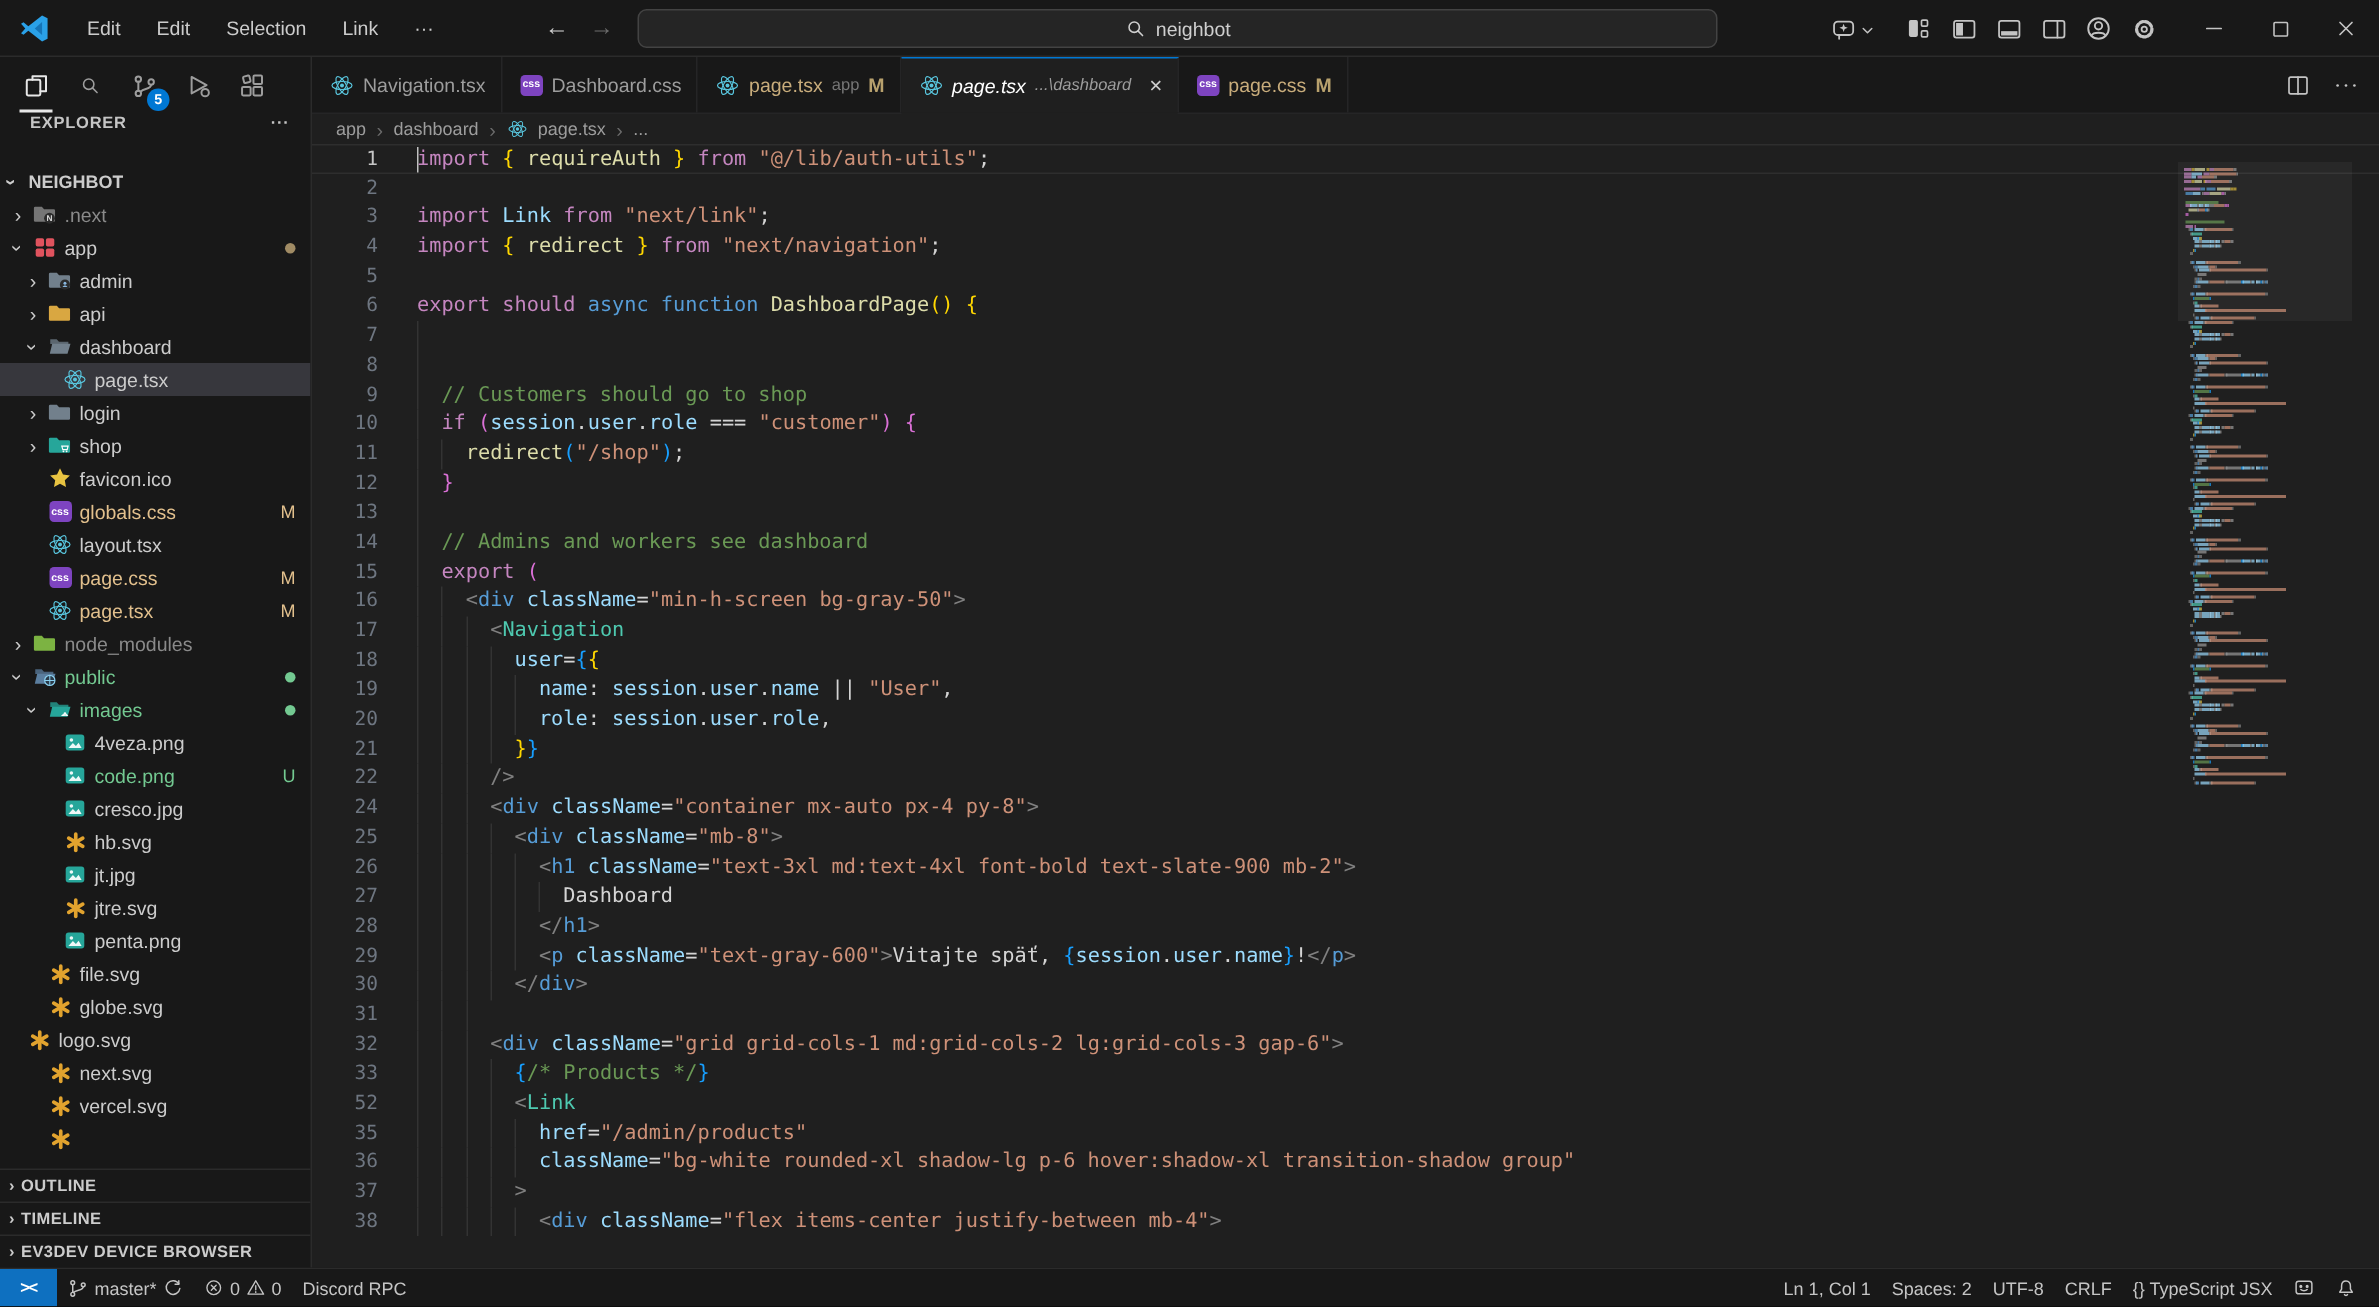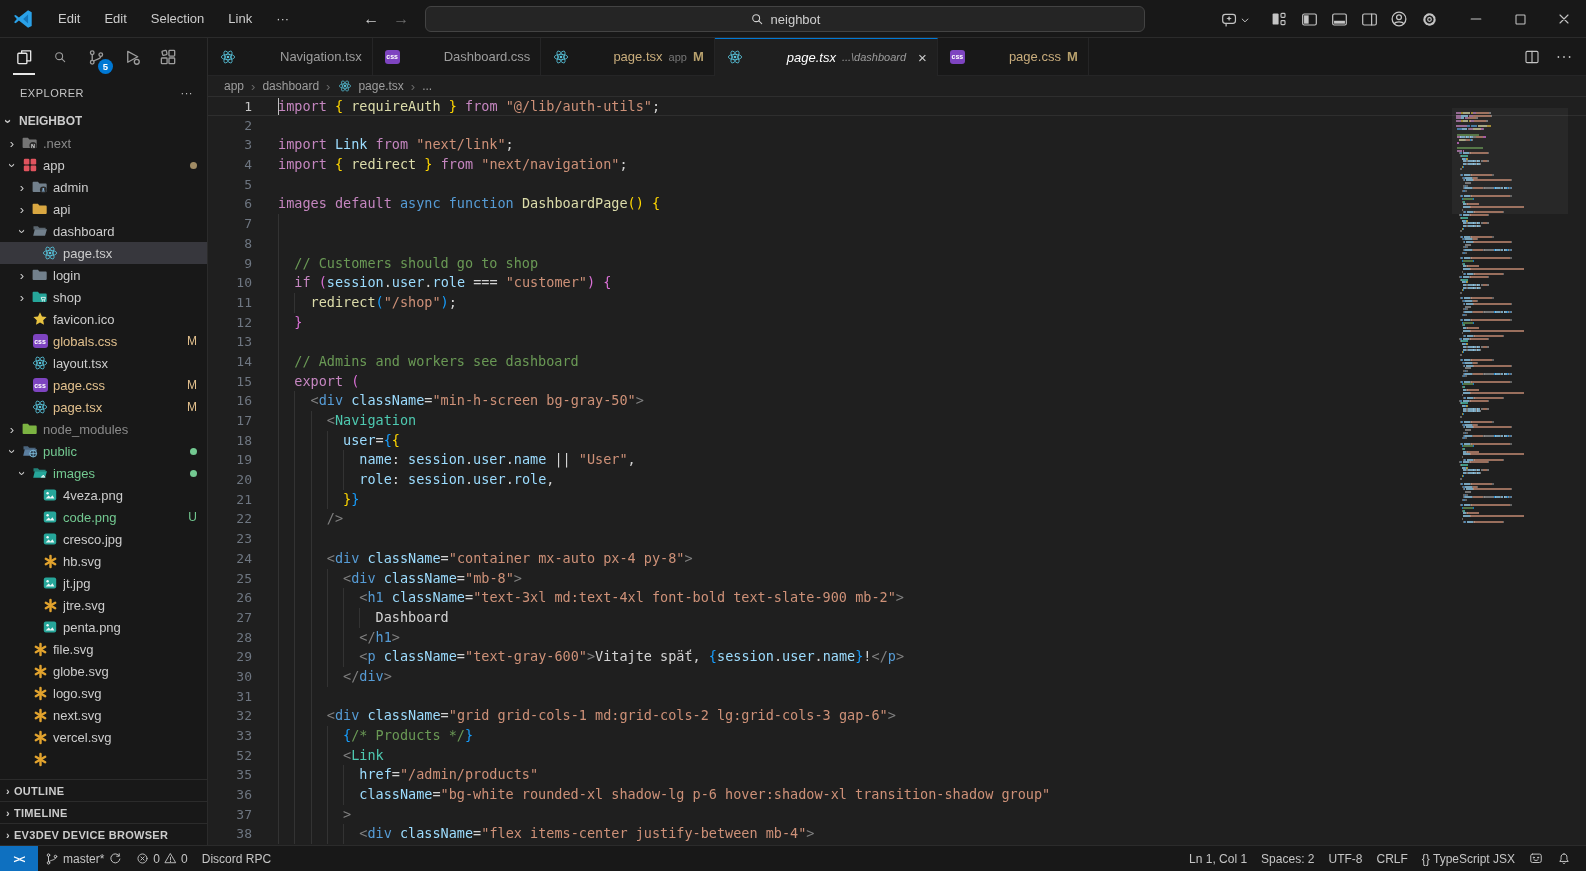--- a/index.html
+++ b/index.html
@@ -24,21 +24,21 @@
 
   
   .main { display:flex; height:807px; }
   .sidebar { width:208px; background:#181818; border-right:1px solid #2b2b2b; display:flex; flex-direction:column; flex:none; }
   .activitybar { height:38px; display:flex; align-items:center; padding-left:6px; flex:none; }
   .act-ic { width:36px; height:36px; display:flex; align-items:center; justify-content:center; color:#9d9d9d; position:relative; }
   .act-ic.active { color:#e7e7e7; }
   .act-ic.active::after { content:''; position:absolute; left:7px; right:7px; bottom:0; height:2px; background:#e7e7e7; }
   .act-badge { position:absolute; right:1px; bottom:1px; min-width:15px; height:15px; border-radius:8px; background:#0078d4;
     color:#fff; font-size:9.5px; display:flex; align-items:center; justify-content:center; font-weight:700; }
-  .explorer-head { height:34px; display:flex; align-items:center; padding:0 14px 0 20px; font-size:11px; font-weight:400;
+  .explorer-head { height:34px; display:flex; padding:0 14px 0 20px; font-size:11px; font-weight:700;
     letter-spacing:.5px; color:#c5c5c5; flex:none; }
   .explorer-head .sp { flex:1; }
   .tree { flex:1; overflow:hidden; position:relative; }
   .row { height:22px; display:flex; align-items:center; padding-right:10px; position:relative; }
   .row .chev { width:16px; flex:none; text-align:center; color:#cccccc; font-size:13px; }
   .chev.exp { transform:rotate(90deg); }
   .row .ficon { width:20px; flex:none; display:flex; align-items:center; justify-content:center; }
   .row .lbl { margin-left:3px; white-space:nowrap; overflow:hidden; }
   .row.sel { background:#37373d; }
   .row .lbl.dim { color:#8a8a8a; }
@@ -52,21 +52,21 @@
   .section { height:22px; display:flex; align-items:center; gap:4px; padding-left:6px; font-size:11px; font-weight:700;
     letter-spacing:.3px; color:#cccccc; border-top:1px solid #2b2b2b; }
   .cssbox { width:15px; height:14px; background:#7e44c0; border-radius:3px; color:#fff; font-size:7px; font-weight:700;
     display:inline-flex; align-items:center; justify-content:center; font-family:"Liberation Sans",sans-serif; }
 
   
   .editor { flex:1; min-width:0; display:flex; flex-direction:column; background:#1f1f1f; }
   .tabbar { height:38px; background:#181818; display:flex; border-bottom:1px solid #252526; flex:none; }
   .tab { display:flex; align-items:center; gap:6px; padding:0 10px 0 12px; border-right:1px solid #252526;
     color:#9d9d9d; font-size:13px; position:relative; }
-  .tab .tlabel { white-space:nowrap;margin-left:38px; }
+  .tab .tlabel { white-space:nowrap; }
   .tab .tdesc { font-size:11px; color:#767676; white-space:nowrap; }
   .tab .tm { color:#b8a16d; font-weight:600; }
   .tab.active { background:#1f1f1f; color:#ffffff; border-top:1px solid #0078d4; z-index:2; }
   .tab.active::after { content:''; position:absolute; left:0; right:0; bottom:-1px; height:1px; background:#1f1f1f; }
   .tab.active .tdesc { color:#9d9d9d; }
   .tab .it { font-style:italic; }
   .tab .gold-lbl { color:#c9ad7c; }
   .tab .tclose { margin-left:6px; font-size:15px; color:#cccccc; }
   .editor-actions { margin-left:auto; display:flex; align-items:center; gap:16px; padding-right:14px; color:#c4c4c4; }
   .breadcrumb { height:20px; display:flex; align-items:center; gap:7px; padding-left:16px; font-size:12px;
@@ -538,21 +538,21 @@
               <svg width="15" height="15" viewBox="0 0 16 16">
                 <g stroke="#e2a32e" stroke-width="2.6" stroke-linecap="round">
                   <path d="M8 2.2 8 13.8"></path>
                   <path d="M3 5.1 13 10.9"></path>
                   <path d="M13 5.1 3 10.9"></path>
                 </g>
               </svg>
             </span>
     <span class="lbl ">globe.svg</span>
           </div>
-          <div class="row" style="padding-left:14px">
+          <div class="row" style="">
     <span class="chev"></span>
             <span class="ficon">
               <svg width="15" height="15" viewBox="0 0 16 16">
                 <g stroke="#e2a32e" stroke-width="2.6" stroke-linecap="round">
                   <path d="M8 2.2 8 13.8"></path>
                   <path d="M3 5.1 13 10.9"></path>
                   <path d="M13 5.1 3 10.9"></path>
                 </g>
               </svg>
             </span>
@@ -712,38 +712,37 @@
           <span class="bsep">›</span>
           <span class="bc-item">...</span>
         </div>
       <div class="code-area">
         <div id="code">
             <div class="cl al"><i class="cursor"></i><span class="ln">1</span><span class="lc"><span class="tk-k">import </span><span class="tk-b1">{</span><span class="tk-p"> </span><span class="tk-f">requireAuth</span><span class="tk-p"> </span><span class="tk-b1">}</span><span class="tk-k"> from </span><span class="tk-str">"@/lib/auth-utils"</span><span class="tk-p">;</span></span></div>
             <div class="cl"><span class="ln">2</span></div>
             <div class="cl"><span class="ln">3</span><span class="lc"><span class="tk-k">import </span><span class="tk-v">Link</span><span class="tk-k"> from </span><span class="tk-str">"next/link"</span><span class="tk-p">;</span></span></div>
             <div class="cl"><span class="ln">4</span><span class="lc"><span class="tk-k">import </span><span class="tk-b1">{</span><span class="tk-p"> </span><span class="tk-f">redirect</span><span class="tk-p"> </span><span class="tk-b1">}</span><span class="tk-k"> from </span><span class="tk-str">"next/navigation"</span><span class="tk-p">;</span></span></div>
             <div class="cl"><span class="ln">5</span><span class="lc"></span></div>
-            <div class="cl"><span class="ln">6</span><span class="lc"><span class="tk-k">images default </span><span class="tk-s">async</span><span class="tk-p"> </span><span class="tk-s">function</span><span class="tk-p"> </span><span class="tk-f">DashboardPage</span><span class="tk-b1">()</span><span class="tk-p"> </span><span class="tk-b1">{</span></span></div>
+            <div class="cl"><span class="ln">6</span><span class="lc"><span class="tk-k">export should </span><span class="tk-s">async</span><span class="tk-p"> </span><span class="tk-s">function</span><span class="tk-p"> </span><span class="tk-f">DashboardPage</span><span class="tk-b1">()</span><span class="tk-p"> </span><span class="tk-b1">{</span></span></div>
             <div class="cl"><i class="guide" style="left:70.0px"></i><span class="ln">7</span></div>
             <div class="cl"><i class="guide" style="left:70.0px"></i><span class="ln">8</span><span class="lc"></span></div>
             <div class="cl"><i class="guide" style="left:70.0px"></i><span class="ln">9</span><span class="lc"><span class="tk-c">  // Customers should go to shop</span></span></div>
             <div class="cl"><i class="guide" style="left:70.0px"></i><span class="ln">10</span><span class="lc"><span class="tk-p">  </span><span class="tk-k">if </span><span class="tk-b2">(</span><span class="tk-v">session</span><span class="tk-p">.</span><span class="tk-v">user</span><span class="tk-p">.</span><span class="tk-v">role</span><span class="tk-p"> === </span><span class="tk-str">"customer"</span><span class="tk-b2">)</span><span class="tk-p"> </span><span class="tk-b2">{</span></span></div>
             <div class="cl"><i class="guide" style="left:70.0px"></i><i class="guide" style="left:86.3px"></i><span class="ln">11</span><span class="lc"><span class="tk-p">    </span><span class="tk-f">redirect</span><span class="tk-b3">(</span><span class="tk-str">"/shop"</span><span class="tk-b3">)</span><span class="tk-p">;</span></span></div>
             <div class="cl"><i class="guide" style="left:70.0px"></i><span class="ln">12</span><span class="lc"><span class="tk-p">  </span><span class="tk-b2">}</span></span></div>
             <div class="cl"><i class="guide" style="left:70.0px"></i><span class="ln">13</span><span class="lc"></span></div>
             <div class="cl"><i class="guide" style="left:70.0px"></i><span class="ln">14</span><span class="lc"><span class="tk-c">  // Admins and workers see dashboard</span></span></div>
             <div class="cl"><i class="guide" style="left:70.0px"></i><span class="ln">15</span><span class="lc"><span class="tk-p">  </span><span class="tk-k">export </span><span class="tk-b2">(</span></span></div>
             <div class="cl"><i class="guide" style="left:70.0px"></i><i class="guide" style="left:86.3px"></i><span class="ln">16</span><span class="lc"><span class="tk-p">    </span><span class="tk-ab">&lt;</span><span class="tk-tag">div</span><span class="tk-p"> </span><span class="tk-v">className</span><span class="tk-p">=</span><span class="tk-str">"min-h-screen bg-gray-50"</span><span class="tk-ab">&gt;</span></span></div>
             <div class="cl"><i class="guide" style="left:70.0px"></i><i class="guide" style="left:86.3px"></i><i class="guide" style="left:102.5px"></i><span class="ln">17</span><span class="lc"><span class="tk-p">      </span><span class="tk-ab">&lt;</span><span class="tk-t">Navigation</span></span></div>
             <div class="cl"><i class="guide" style="left:70.0px"></i><i class="guide" style="left:86.3px"></i><i class="guide" style="left:102.5px"></i><i class="guide" style="left:118.8px"></i><span class="ln">18</span><span class="lc"><span class="tk-p">        </span><span class="tk-v">user</span><span class="tk-p">=</span><span class="tk-b3">{</span><span class="tk-b1">{</span></span></div>
             <div class="cl"><i class="guide" style="left:70.0px"></i><i class="guide" style="left:86.3px"></i><i class="guide" style="left:102.5px"></i><i class="guide" style="left:118.8px"></i><i class="guide" style="left:135.0px"></i><span class="ln">19</span><span class="lc"><span class="tk-p">          </span><span class="tk-v">name</span><span class="tk-p">: </span><span class="tk-v">session</span><span class="tk-p">.</span><span class="tk-v">user</span><span class="tk-p">.</span><span class="tk-v">name</span><span class="tk-p"> || </span><span class="tk-str">"User"</span><span class="tk-p">,</span></span></div>
             <div class="cl"><i class="guide" style="left:70.0px"></i><i class="guide" style="left:86.3px"></i><i class="guide" style="left:102.5px"></i><i class="guide" style="left:118.8px"></i><i class="guide" style="left:135.0px"></i><span class="ln">20</span><span class="lc"><span class="tk-p">          </span><span class="tk-v">role</span><span class="tk-p">: </span><span class="tk-v">session</span><span class="tk-p">.</span><span class="tk-v">user</span><span class="tk-p">.</span><span class="tk-v">role</span><span class="tk-p">,</span></span></div>
             <div class="cl"><i class="guide" style="left:70.0px"></i><i class="guide" style="left:86.3px"></i><i class="guide" style="left:102.5px"></i><i class="guide" style="left:118.8px"></i><span class="ln">21</span><span class="lc"><span class="tk-p">        </span><span class="tk-b1">}</span><span class="tk-b3">}</span></span></div>
             <div class="cl"><i class="guide" style="left:70.0px"></i><i class="guide" style="left:86.3px"></i><i class="guide" style="left:102.5px"></i><span class="ln">22</span><span class="lc"><span class="tk-p">      </span><span class="tk-ab">/&gt;</span></span></div>
-            <div class="cl"><i class="guide" style="left:70.0px"></i><i class="guide" style="left:86.3px"></i><i class="guide" style="left:102.5px"></i><span class="ln">23</span><span class="lc"></span></div>
             <div class="cl"><i class="guide" style="left:70.0px"></i><i class="guide" style="left:86.3px"></i><i class="guide" style="left:102.5px"></i><span class="ln">24</span><span class="lc"><span class="tk-p">      </span><span class="tk-ab">&lt;</span><span class="tk-tag">div</span><span class="tk-p"> </span><span class="tk-v">className</span><span class="tk-p">=</span><span class="tk-str">"container mx-auto px-4 py-8"</span><span class="tk-ab">&gt;</span></span></div>
             <div class="cl"><i class="guide" style="left:70.0px"></i><i class="guide" style="left:86.3px"></i><i class="guide" style="left:102.5px"></i><i class="guide" style="left:118.8px"></i><span class="ln">25</span><span class="lc"><span class="tk-p">        </span><span class="tk-ab">&lt;</span><span class="tk-tag">div</span><span class="tk-p"> </span><span class="tk-v">className</span><span class="tk-p">=</span><span class="tk-str">"mb-8"</span><span class="tk-ab">&gt;</span></span></div>
             <div class="cl"><i class="guide" style="left:70.0px"></i><i class="guide" style="left:86.3px"></i><i class="guide" style="left:102.5px"></i><i class="guide" style="left:118.8px"></i><i class="guide" style="left:135.0px"></i><span class="ln">26</span><span class="lc"><span class="tk-p">          </span><span class="tk-ab">&lt;</span><span class="tk-tag">h1</span><span class="tk-p"> </span><span class="tk-v">className</span><span class="tk-p">=</span><span class="tk-str">"text-3xl md:text-4xl font-bold text-slate-900 mb-2"</span><span class="tk-ab">&gt;</span></span></div>
             <div class="cl"><i class="guide" style="left:70.0px"></i><i class="guide" style="left:86.3px"></i><i class="guide" style="left:102.5px"></i><i class="guide" style="left:118.8px"></i><i class="guide" style="left:135.0px"></i><i class="guide" style="left:151.3px"></i><span class="ln">27</span><span class="lc"><span class="tk-p">            Dashboard</span></span></div>
             <div class="cl"><i class="guide" style="left:70.0px"></i><i class="guide" style="left:86.3px"></i><i class="guide" style="left:102.5px"></i><i class="guide" style="left:118.8px"></i><i class="guide" style="left:135.0px"></i><span class="ln">28</span><span class="lc"><span class="tk-p">          </span><span class="tk-ab">&lt;/</span><span class="tk-tag">h1</span><span class="tk-ab">&gt;</span></span></div>
             <div class="cl"><i class="guide" style="left:70.0px"></i><i class="guide" style="left:86.3px"></i><i class="guide" style="left:102.5px"></i><i class="guide" style="left:118.8px"></i><i class="guide" style="left:135.0px"></i><span class="ln">29</span><span class="lc"><span class="tk-p">          </span><span class="tk-ab">&lt;</span><span class="tk-tag">p</span><span class="tk-p"> </span><span class="tk-v">className</span><span class="tk-p">=</span><span class="tk-str">"text-gray-600"</span><span class="tk-ab">&gt;</span><span class="tk-p">Vitajte späť, </span><span class="tk-b3">{</span><span class="tk-v">session</span><span class="tk-p">.</span><span class="tk-v">user</span><span class="tk-p">.</span><span class="tk-v">name</span><span class="tk-b3">}</span><span class="tk-p">!</span><span class="tk-ab">&lt;/</span><span class="tk-tag">p</span><span class="tk-ab">&gt;</span></span></div>
             <div class="cl"><i class="guide" style="left:70.0px"></i><i class="guide" style="left:86.3px"></i><i class="guide" style="left:102.5px"></i><i class="guide" style="left:118.8px"></i><span class="ln">30</span><span class="lc"><span class="tk-p">        </span><span class="tk-ab">&lt;/</span><span class="tk-tag">div</span><span class="tk-ab">&gt;</span></span></div>
             <div class="cl"><i class="guide" style="left:70.0px"></i><i class="guide" style="left:86.3px"></i><i class="guide" style="left:102.5px"></i><span class="ln">31</span><span class="lc"></span></div>
             <div class="cl"><i class="guide" style="left:70.0px"></i><i class="guide" style="left:86.3px"></i><i class="guide" style="left:102.5px"></i><span class="ln">32</span><span class="lc"><span class="tk-p">      </span><span class="tk-ab">&lt;</span><span class="tk-tag">div</span><span class="tk-p"> </span><span class="tk-v">className</span><span class="tk-p">=</span><span class="tk-str">"grid grid-cols-1 md:grid-cols-2 lg:grid-cols-3 gap-6"</span><span class="tk-ab">&gt;</span></span></div>
             <div class="cl"><i class="guide" style="left:70.0px"></i><i class="guide" style="left:86.3px"></i><i class="guide" style="left:102.5px"></i><i class="guide" style="left:118.8px"></i><span class="ln">33</span><span class="lc"><span class="tk-p">        </span><span class="tk-b3">{</span><span class="tk-c">/* Products */</span><span class="tk-b3">}</span></span></div>

